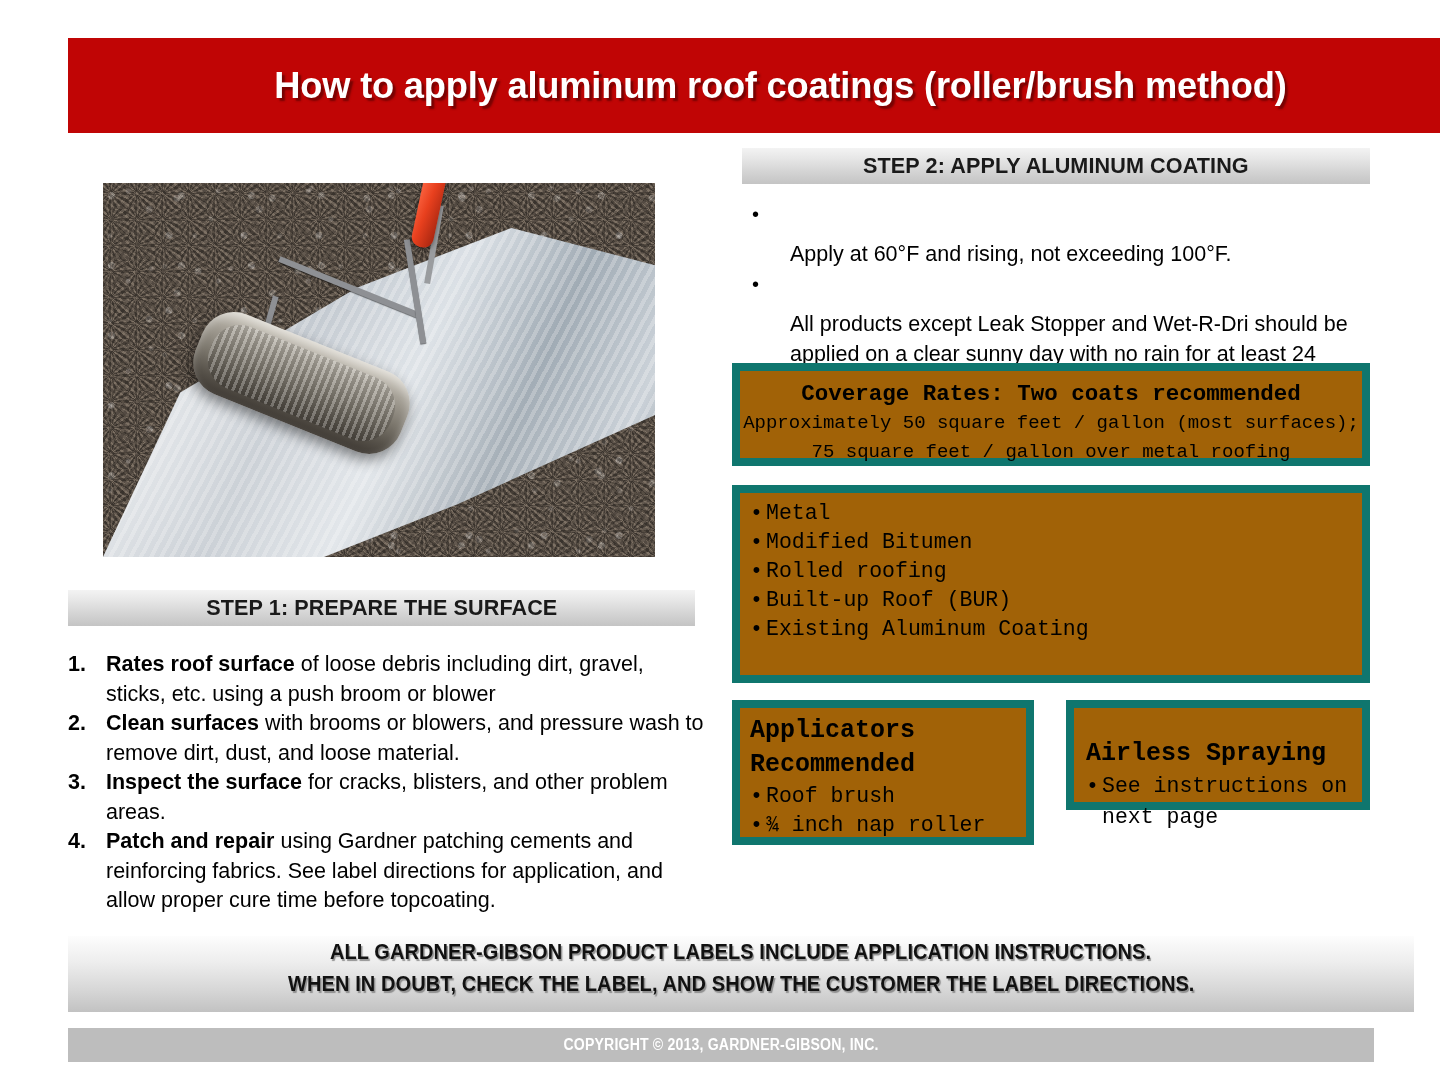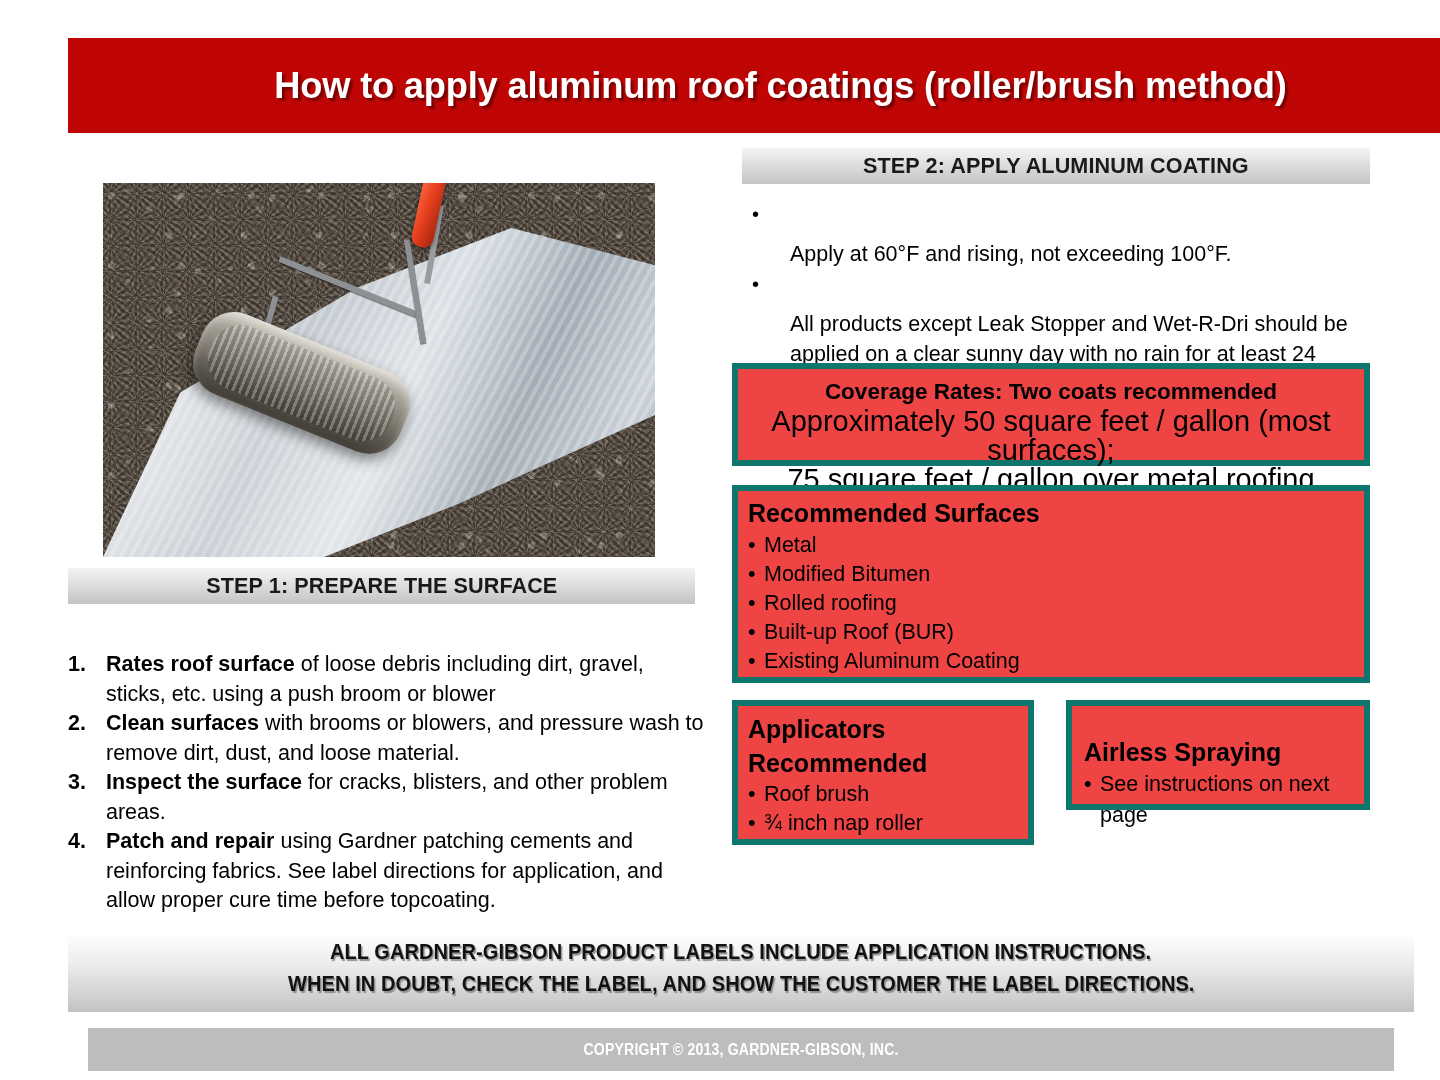--- a/index.html
+++ b/index.html
@@ -162,21 +162,21 @@
     transform: scaleX(0.96);
   }
   #step2-header {
     left: 742px;
     top: 148px;
     width: 628px;
     height: 36px;
   }
   #step1-header {
     left: 68px;
-    top: 568px;
+    top: 590px;
     width: 627px;
     height: 36px;
   }
 
   
   #step2-bullets {
     position: absolute;
     left: 752px;
     top: 199px;
     width: 610px;
@@ -193,39 +193,40 @@
     flex: 0 0 38px;
     text-align: left;
     font-size: 20px;
     line-height: 30px;
   }
   #step2-bullets .s2-txt { flex: 1 1 auto; margin-top: 40px; }
 
   
   .info-box {
     position: absolute;
-    border: 6px solid #0f766e;
-    background: #ef4444;
+    border: 8px solid #0f766e;
+    background: #a16207;
     box-sizing: border-box;
+    font-family: Liberation Mono, monospace;
   }
   #coverage-box {
     left: 732px;
     top: 363px;
     width: 638px;
     height: 103px;
     text-align: center;
     padding-top: 8px;
   }
   #coverage-box .cov-title {
     font-size: 22.5px;
     font-weight: bold;
     line-height: 30px;
   }
   #coverage-box .cov-line {
-    font-size: 29px;
+    font-size: 19px;
     line-height: 29px;
   }
 
   #surfaces-box {
     left: 732px;
     top: 485px;
     width: 638px;
     height: 198px;
     padding: 6px 0 0 10px;
   }
@@ -315,26 +316,25 @@
     transform: scaleX(0.93);
     text-shadow: 1.5px 1.5px 1px rgba(130,130,130,0.85);
   }
 
   
   #copyright-bar {
     position: absolute;
     left: 68px;
     top: 1028px;
     width: 1306px;
-    height: 43px;
+    height: 34px;
     background: #bdbdbd;
     display: flex;
     align-items: center;
     justify-content: center;
-    margin-left: 20px;
   }
   #copyright-bar .cp-text {
     font-size: 16px;
     font-weight: bold;
     color: #ffffff;
     letter-spacing: 0.2px;
     white-space: nowrap;
     transform: scaleX(0.88);
   }
 </style>
@@ -373,21 +373,20 @@
   </div>
 </div>
 
 <div id="coverage-box" class="info-box">
   <div class="cov-title">Coverage Rates: Two coats recommended</div>
   <div class="cov-line">Approximately 50 square feet / gallon (most surfaces);</div>
   <div class="cov-line">75 square feet / gallon over metal roofing</div>
 </div>
 
 <div id="surfaces-box" class="info-box">
-  <div class="box-title">Recommended Surfaces</div>
   <div class="bx-item">
     <span class="bx-dot">•</span>
     <span class="bx-txt">Metal</span>
   </div>
   <div class="bx-item">
     <span class="bx-dot">•</span>
     <span class="bx-txt">Modified Bitumen</span>
   </div>
   <div class="bx-item">
     <span class="bx-dot">•</span>

